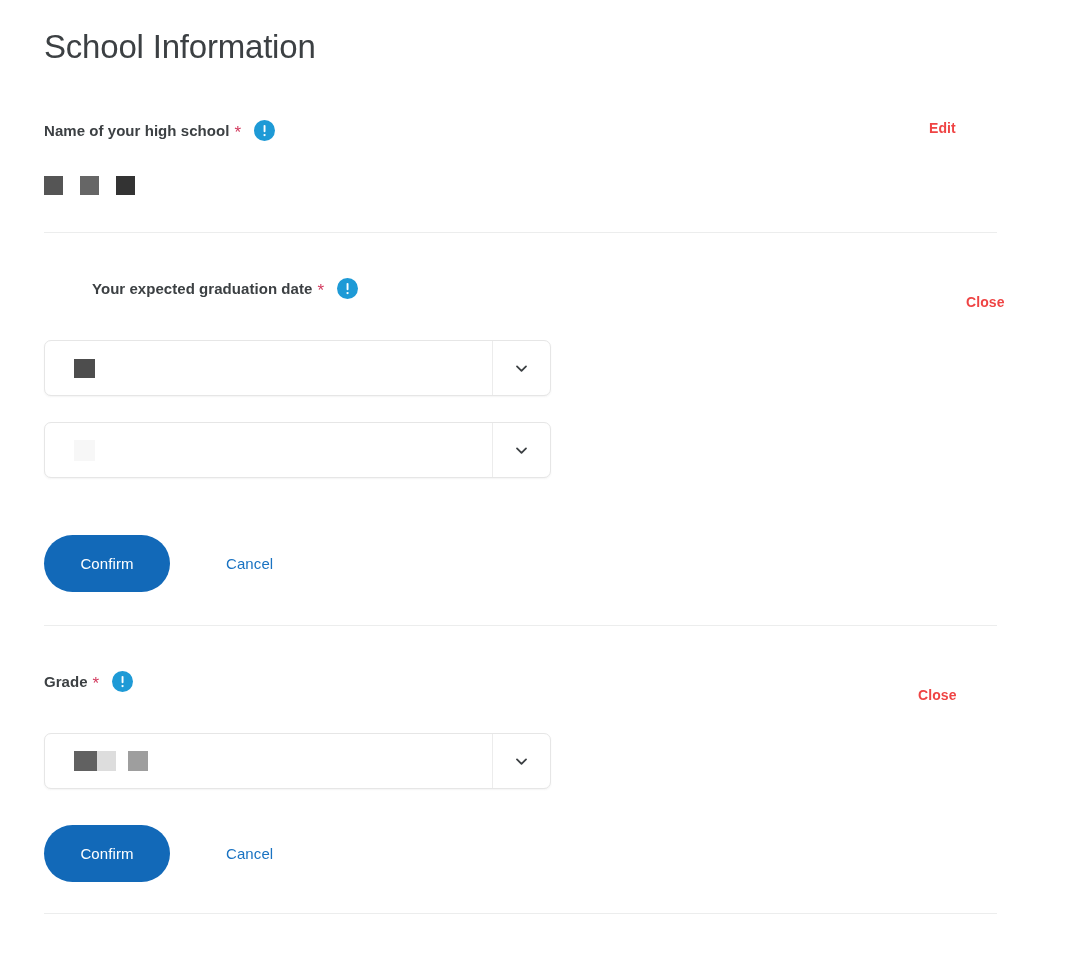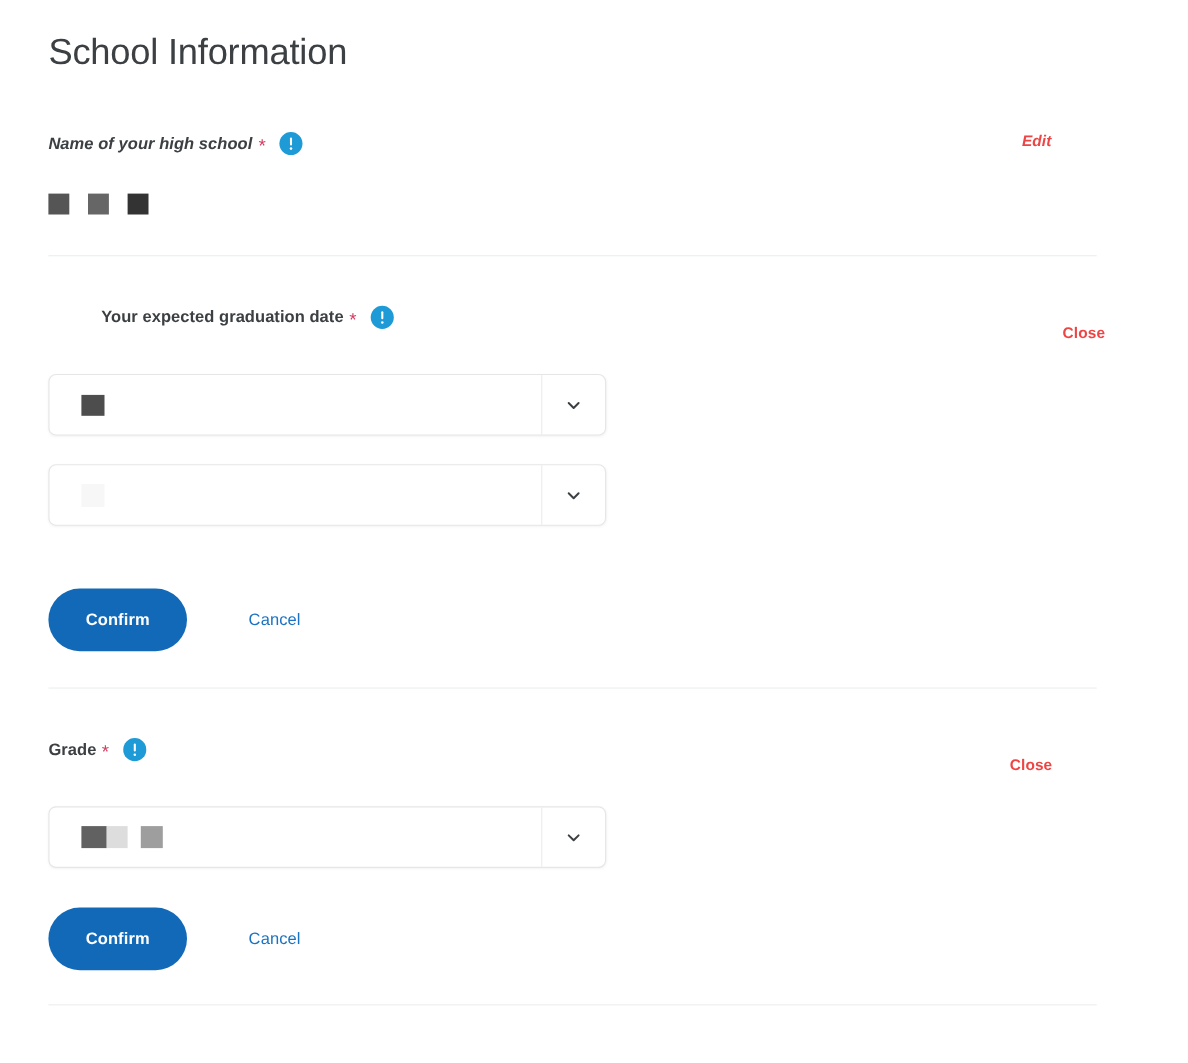--- a/index.html
+++ b/index.html
@@ -144,21 +144,21 @@
     display: flex;
     align-items: center;
   }
   .btn-confirm {
     appearance: none;
     border: 0;
     background: #1269b8;
     color: #ffffff;
     font-family: "Liberation Sans", sans-serif;
     font-size: 15px;
-    font-weight: 700;
+    font-weight: 400;
     letter-spacing: 0.1px;
     height: 57px;
     min-width: 126px;
     padding: 0 22px;
     border-radius: 40px;
     cursor: pointer;
     line-height: 57px;
     text-align: center;
   }
   .btn-cancel {
@@ -184,21 +184,21 @@
     background: #eceded;
   }
 </style>
 </head>
 <body>
 
 <div class="page">
 
   <div class="page-title">School Information</div>
 
-  <div class="section" style="top:118px;font-style:italic;">
+  <div class="section" style="top:118px;">
     <div class="section-head">
       <div class="label-row">
         <span class="field-label">Name of your high school</span>
         <span class="req-star">*</span>
         <span class="info-icon">
           <svg width="21" height="21" viewBox="0 0 21 21" aria-hidden="true">
             <rect x="9.6" y="4.9" width="1.9" height="7.3" rx="0.95" fill="#ffffff"></rect>
             <circle cx="10.55" cy="15.1" r="1.15" fill="#ffffff"></circle>
           </svg>
         </span>

